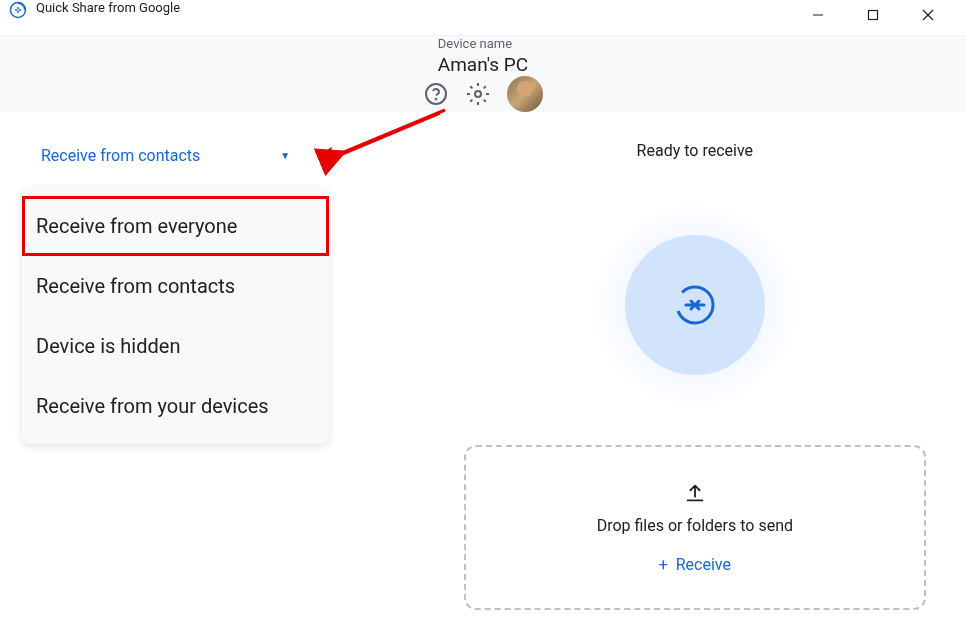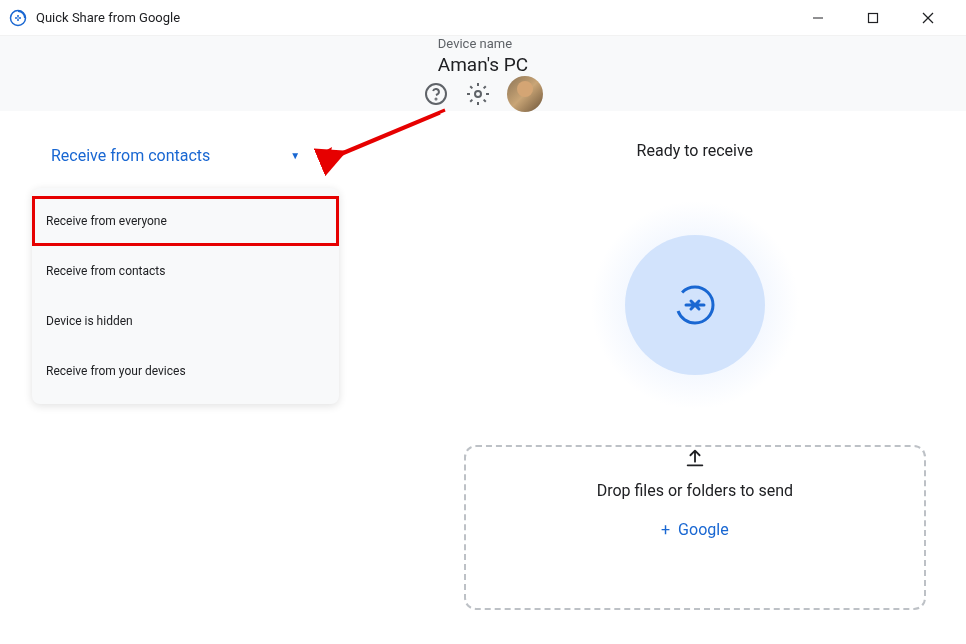--- a/index.html
+++ b/index.html
@@ -11,21 +11,20 @@
     body {
       width: 966px;
       height: 644px;
       background: #ffffff;
       position: relative;
       overflow: hidden;
     }
     .title-bar {
       height: 36px;
       display: flex;
-      align-items: center;
       padding: 0 8px;
       background: #ffffff;
       border-bottom: 1px solid rgba(0,0,0,0.05);
     }
     .app-icon {
       width: 20px;
       height: 20px;
       margin-right: 8px;
       display: flex;
       align-items: center;
@@ -105,21 +104,21 @@
       background: #d4a574;
       border-radius: 50%;
     }
     .content {
       display: flex;
       height: calc(100% - 111px);
       position: relative;
     }
     .left-panel {
       width: 48%;
-      padding: 30px 0 0 46px;
+      padding: 30px 0 0 36px;
       position: relative;
     }
     .dropdown-button {
       display: flex;
       align-items: center;
       gap: 80px;
       font-size: 16px;
       color: #1967d2;
       cursor: pointer;
       padding: 5px 5px;
@@ -132,21 +131,21 @@
       margin-top: 18px;
       margin-left: -14px;
       width: 307px;
       background: #f8f9fa;
       border-radius: 8px;
       box-shadow: 0 2px 8px rgba(0,0,0,0.12);
       padding: 8px 0;
     }
     .dropdown-item {
       padding: 18px 14px;
-      font-size: 12px;
+      font-size: 20px;
       color: #202124;
       cursor: pointer;
     }
     .dropdown-item.highlighted {
       border: 3px solid #e60000;
       padding: 15px 11px;
       margin: 0 0;
       background: #f8f9fa;
     }
     .right-panel {
@@ -186,21 +185,21 @@
     }
     .drop-zone {
       width: 100%;
       height: 165px;
       border: 2px dashed #bdc1c6;
       border-radius: 12px;
       margin-top: 35px;
       display: flex;
       flex-direction: column;
       align-items: center;
-      justify-content: flex-start;
+      justify-content: center;
       gap: 12px;
     }
     .upload-icon {
       width: 22px;
       height: 22px;
       color: #202124;
     }
     .drop-text {
       font-size: 16px;
       color: #202124;
@@ -302,21 +301,21 @@
         </svg>
       </div>
     </div>
     <div class="drop-zone">
       <svg class="upload-icon" viewBox="0 0 24 24" fill="none" stroke="currentColor" stroke-width="2">
         <path d="M12 16V4M7 9l5-5 5 5M4 20h16" stroke-linecap="round" stroke-linejoin="round"></path>
       </svg>
       <div class="drop-text">Drop files or folders to send</div>
       <div class="select-button">
         <span>+</span>
-        <span>Google</span>
+        <span>Receive</span>
       </div>
     </div>
   </div>
 </div>
 
 <svg class="arrow-annotation" width="150" height="75">
   <defs>
     <marker id="arrowhead" markerWidth="10" markerHeight="10" refX="2" refY="5" orient="auto">
       <polygon points="0 0, 10 5, 0 10" fill="#e60000"></polygon>
     </marker>

